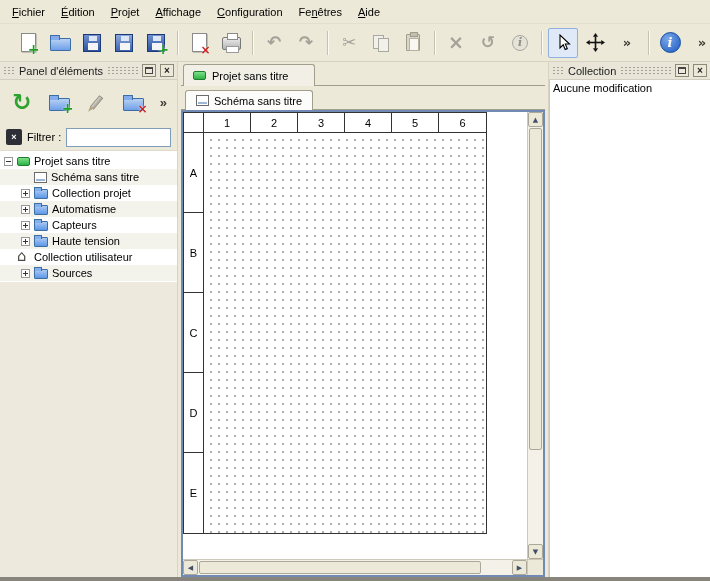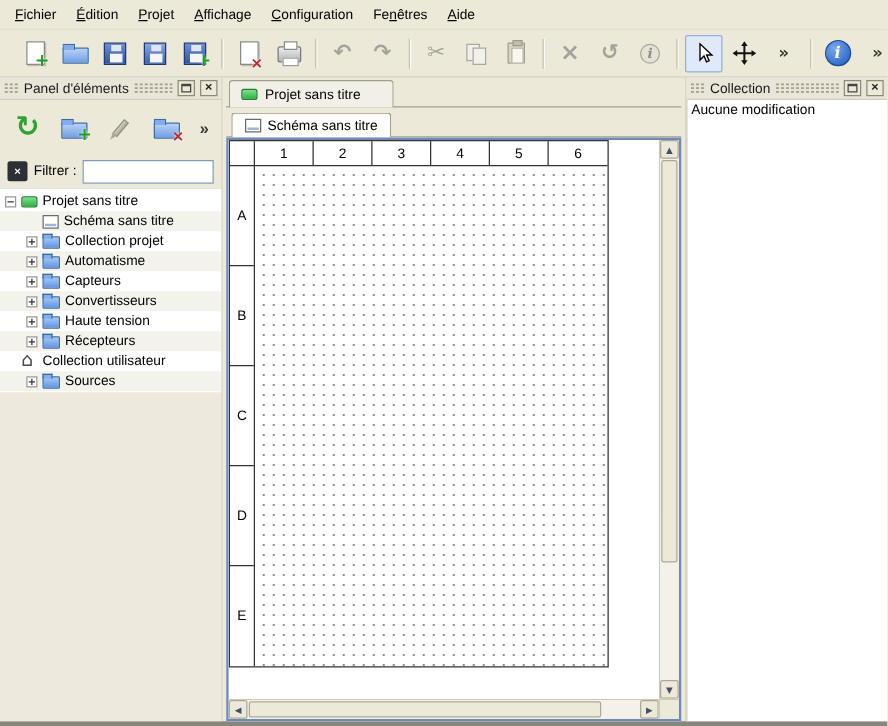--- a/index.html
+++ b/index.html
@@ -304,38 +304,28 @@
             <span class="t-label">Automatisme</span>
           </div>
 
           <div class="tree-row d1">
             <span class="expander plus"></span>
             <span class="t-ico folder-icon"></span>
             <span class="t-label">Capteurs</span>
           </div>
 
 
-          <div class="tree-row d1">
-            <span class="expander plus"></span>
-            <span class="t-ico folder-icon"></span>
-            <span class="t-label">Convertisseurs</span>
-          </div>
 
           <div class="tree-row d1">
             <span class="expander plus"></span>
             <span class="t-ico folder-icon"></span>
             <span class="t-label">Haute tension</span>
           </div>
 
 
-          <div class="tree-row d1">
-            <span class="expander plus"></span>
-            <span class="t-ico folder-icon"></span>
-            <span class="t-label">Récepteurs</span>
-          </div>
 
 
           <div class="tree-row d0">
             <span class="expander none"></span>
             <span class="t-ico home-icon"></span>
             <span class="t-label">Collection utilisateur</span>
           </div>
 
           <div class="tree-row d1">
             <span class="expander plus"></span>

